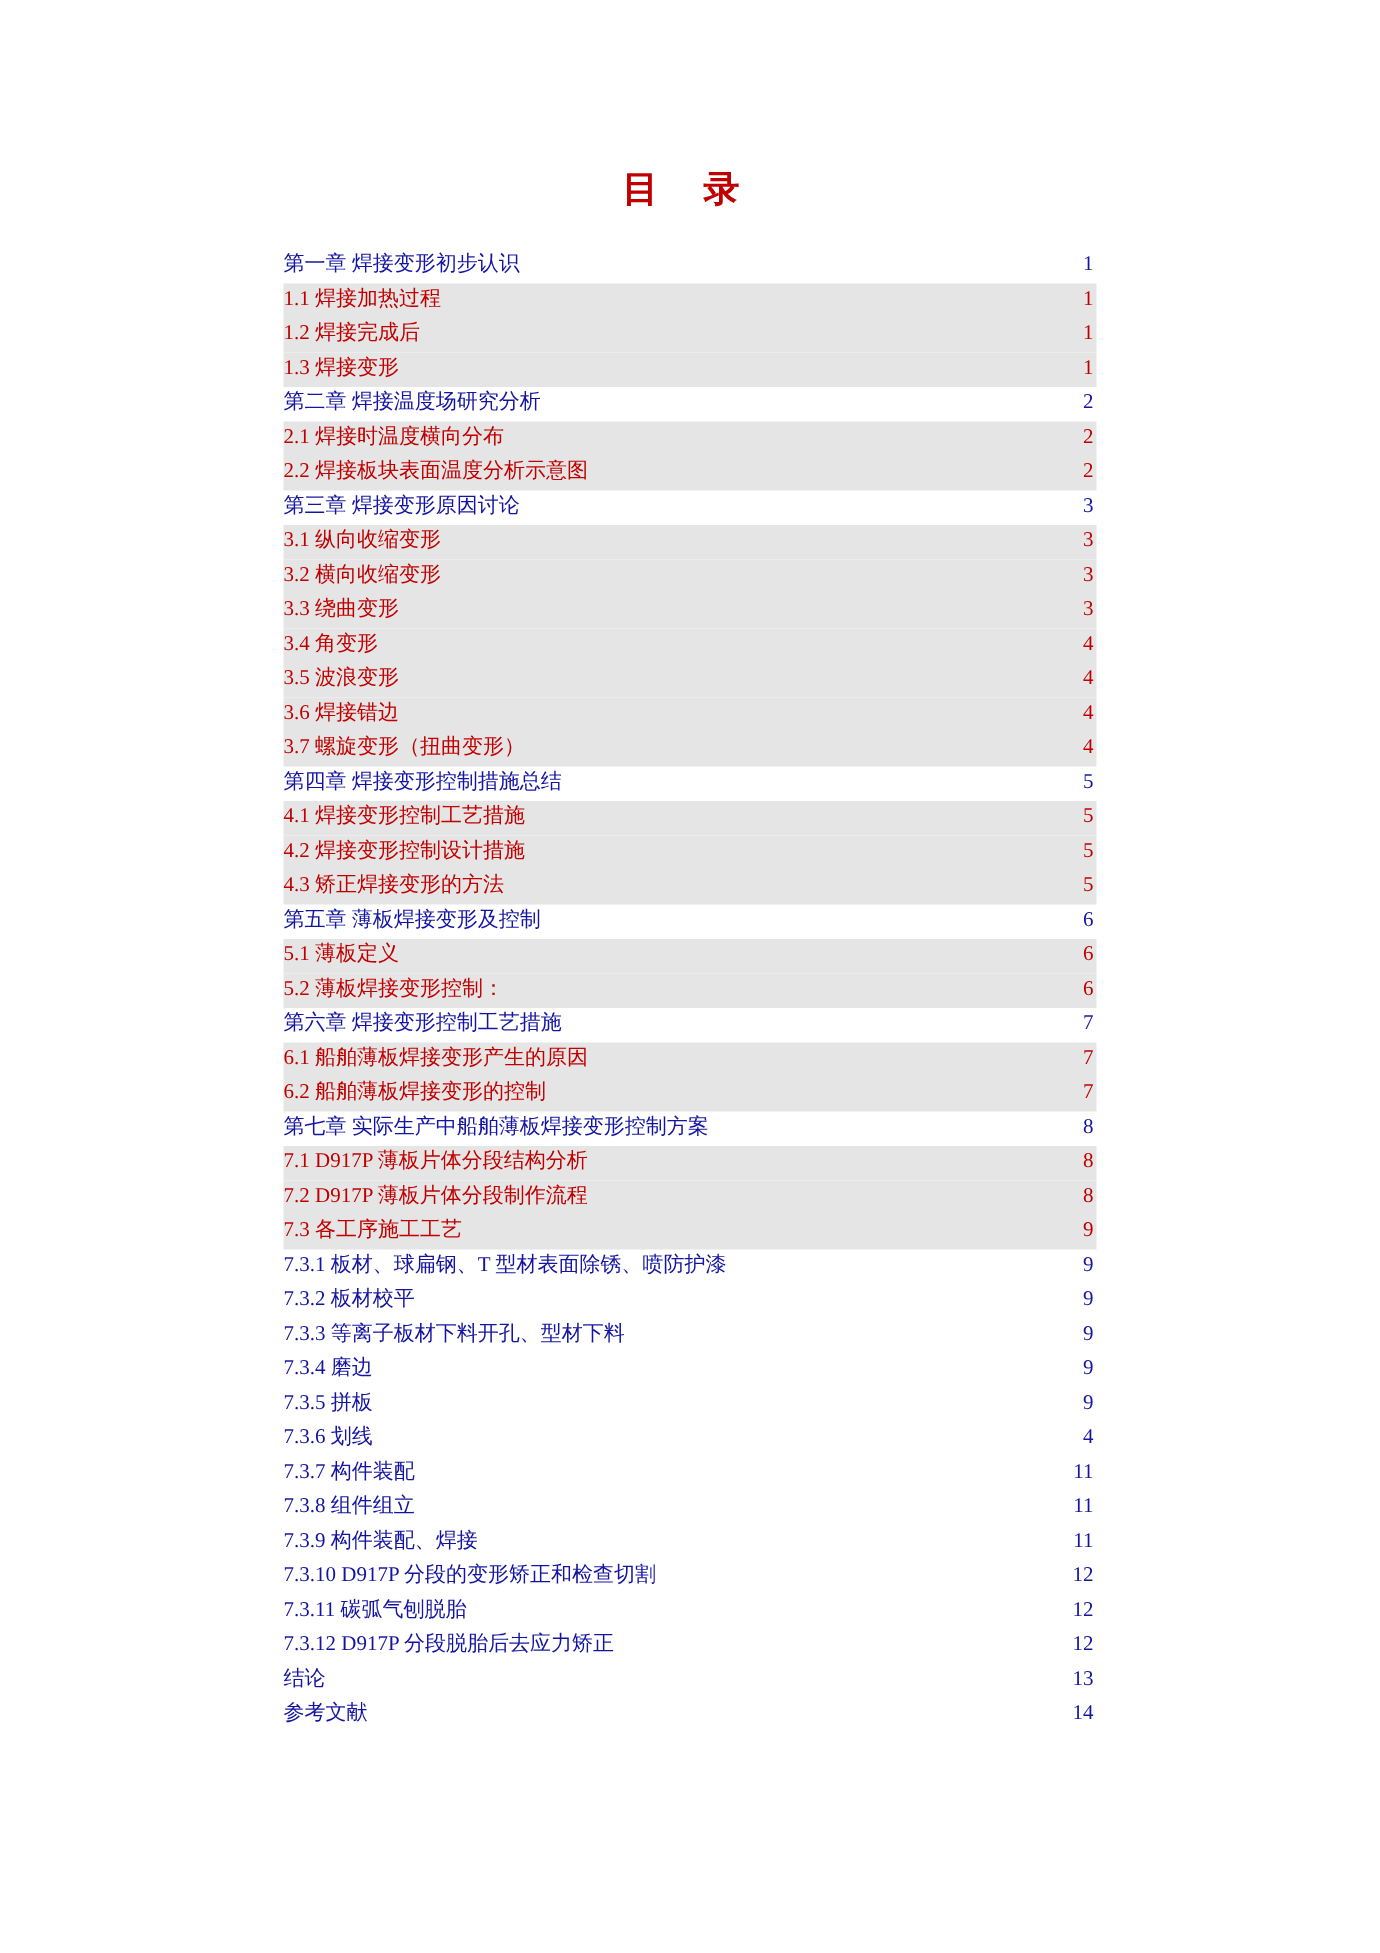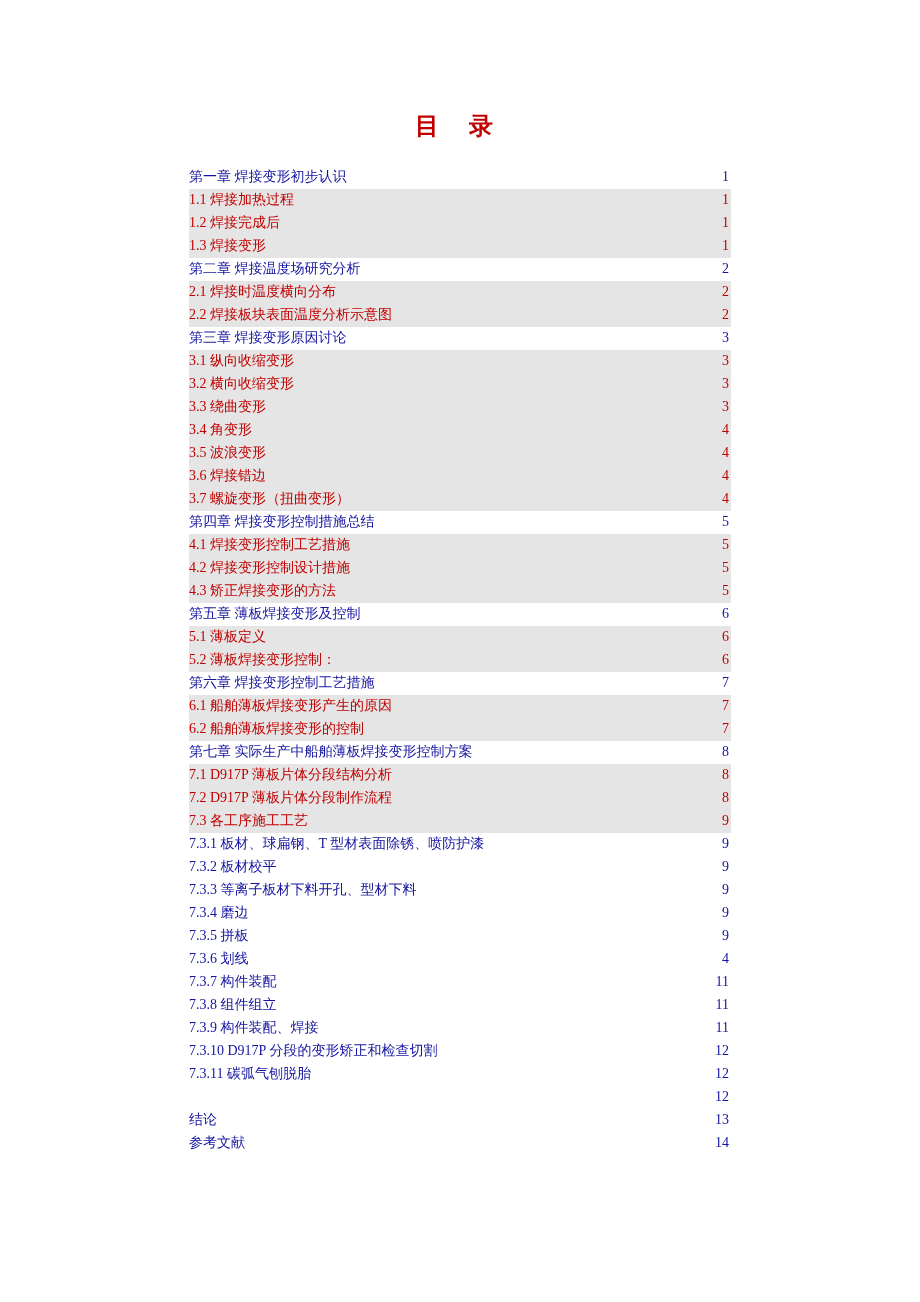--- a/index.html
+++ b/index.html
@@ -270,20 +270,21 @@
         <span class="label">7.3.10 D917P 分段的变形矫正和检查切割</span>
         <span class="leader"></span>
         <span class="pg">12</span>
       </div>
       <div class="toc-entry indent-2 style-plain">
         <span class="label">7.3.11 碳弧气刨脱胎</span>
         <span class="leader"></span>
         <span class="pg">12</span>
       </div>
       <div class="toc-entry indent-2 style-plain">
+        <span class="label">7.3.12 D917P 分段脱胎后去应力矫正</span>
         <span class="leader"></span>
         <span class="pg">12</span>
       </div>
       <div class="toc-entry indent-1 style-plain">
         <span class="label">结论</span>
         <span class="leader"></span>
         <span class="pg">13</span>
       </div>
       <div class="toc-entry indent-1 style-plain">
         <span class="label">参考文献</span>

